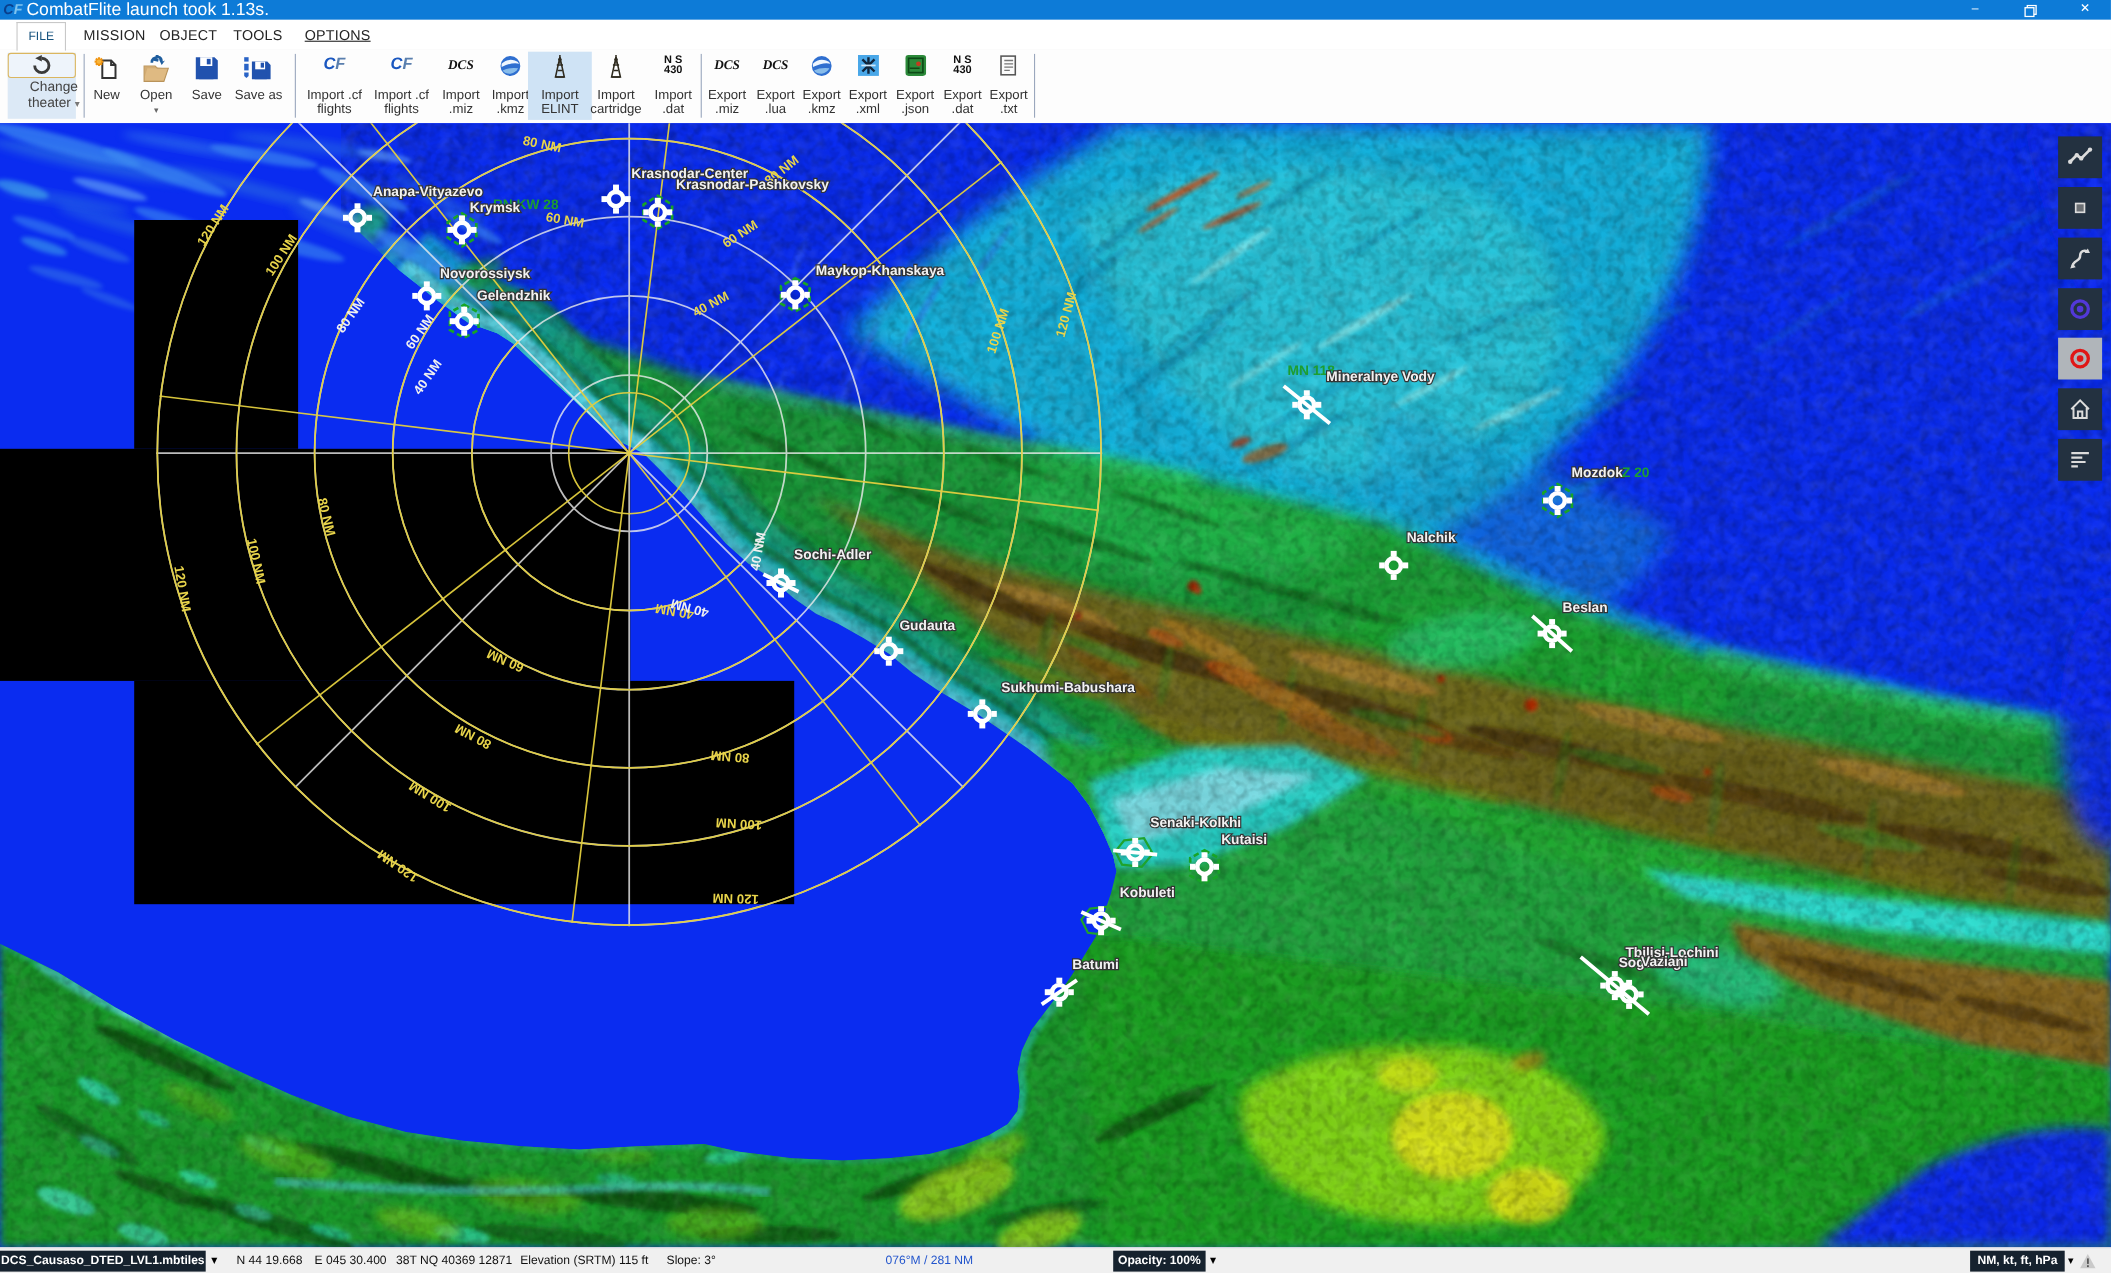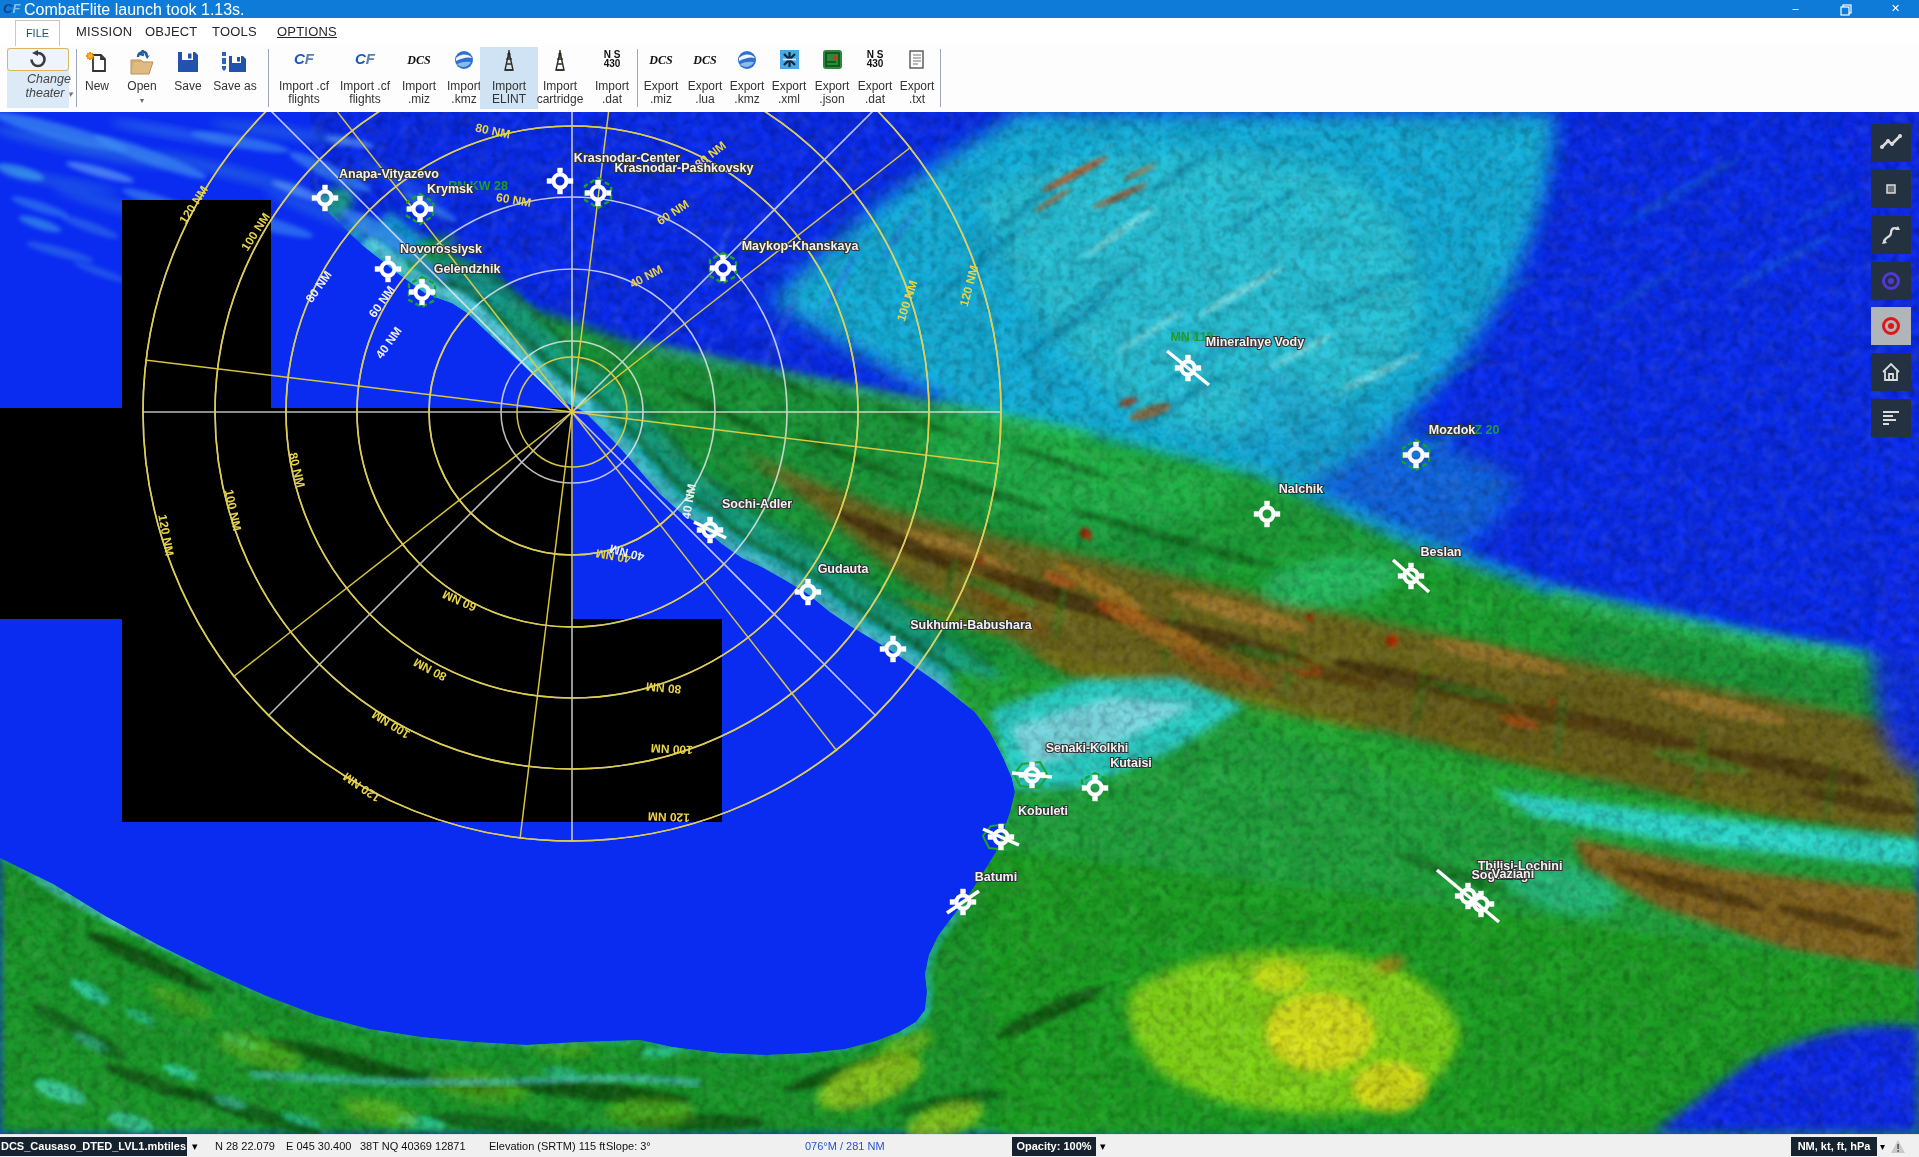--- a/index.html
+++ b/index.html
@@ -13,21 +13,21 @@
 #filetab{position:absolute;left:15px;top:3px;width:43px;height:29px;background:#fff;
 border:1px solid #c8c8c8;border-bottom:none;color:#16527e;text-align:center;line-height:25px;font-size:11px;z-index:5;}
 #ribbon{position:absolute;left:0;top:45px;width:1919px;height:67px;background:#fdfdfd;border-bottom:1px solid #c9d1dd;}
 .rsep{position:absolute;top:4px;height:58px;width:1px;background:#9aa7bd;}
 .rb{position:absolute;top:2px;width:58px;height:62px;text-align:center;}
 .ric{height:30px;position:relative;}
 .rlb{font-size:12px;color:#333;line-height:13.5px;}
 .rlb .l1{display:block;height:13px;}
 #ct{position:absolute;left:7px;top:3px;width:62px;height:60px;background:#dce9f6;text-align:center;}
 #ctbox{position:absolute;left:0px;top:0px;width:60px;height:21px;border:1px solid #dbb65f;border-radius:3px;background:#eef4fb;}
-#ct .t{position:absolute;left:0;top:24px;width:84px;font-size:12.5px;color:#444;line-height:14px;font-style:italic;}
+#ct .t{position:absolute;left:0;top:24px;width:84px;font-size:12.5px;color:#444;line-height:14px;}
 #statusbar{position:absolute;left:0;top:1134px;width:1919px;height:23px;background:#f0f0f0;border-top:1px solid #e3e3e3;}
 .sbdark{position:absolute;top:2px;height:19px;background:#16222e;color:#fff;font-size:11px;font-weight:bold;
 line-height:19px;text-align:center;}
 .sbt{position:absolute;top:0px;height:23px;line-height:23px;font-size:11px;color:#111;}
 #map{position:absolute;left:0;top:112px;width:1919px;height:1022px;background:#0a2cf0;}
 </style></head>
 <body>
 <div id="titlebar">
  <span id="cflogo">C<span>F</span></span>
  <span class="tt">CombatFlite launch took 1.13s.</span>
@@ -731,24 +731,24 @@
       </svg></div>
 <div style="position:absolute;left:1871px;top:399px;width:40px;height:38px;background:#233140;text-align:center;padding-top:7px;box-sizing:border-box;"><svg width="24" height="24" viewBox="0 0 24 24">
         <g stroke="#dcdcdc" stroke-width="2" fill="none">
           <path d="M4 6 H20 M4 10 H14 M4 14 H17 M4 18 H10"></path>
         </g>
       </svg></div>
 </div>
 <div id="statusbar">
  <div class="sbdark" style="left:0px;width:187px;">DCS_Causaso_DTED_LVL1.mbtiles</div>
  <div class="sbt" style="left:192px;color:#000;">▾</div>
- <div class="sbt" style="left:215px;">N 28 22.079</div>
+ <div class="sbt" style="left:215px;">N 44 19.668</div>
  <div class="sbt" style="left:286px;">E 045 30.400</div>
  <div class="sbt" style="left:360px;">38T NQ 40369 12871</div>
- <div class="sbt" style="left:473px;margin-left:16px;">Elevation (SRTM) 115 ft</div>
+ <div class="sbt" style="left:473px;">Elevation (SRTM) 115 ft</div>
  <div class="sbt" style="left:606px;">Slope: 3°</div>
  <div class="sbt" style="left:805px;color:#2255cc;">076°M / 281 NM</div>
  <div class="sbdark" style="left:1012px;width:84px;">Opacity: 100%</div>
  <div class="sbt" style="left:1100px;color:#000;">▾</div>
  <div class="sbdark" style="left:1791px;width:86px;">NM, kt, ft, hPa</div>
  <div class="sbt" style="left:1880px;color:#000;font-size:10px;">▾</div>
  <div style="position:absolute;left:1890px;top:4px;"><svg width="16" height="15" viewBox="0 0 16 15">
         <polygon points="8,1 15,14 1,14" fill="#c9c9c9"></polygon>
         <rect x="7.3" y="5" width="1.6" height="5" fill="#555"></rect>
         <rect x="7.3" y="11.2" width="1.6" height="1.7" fill="#555"></rect>

